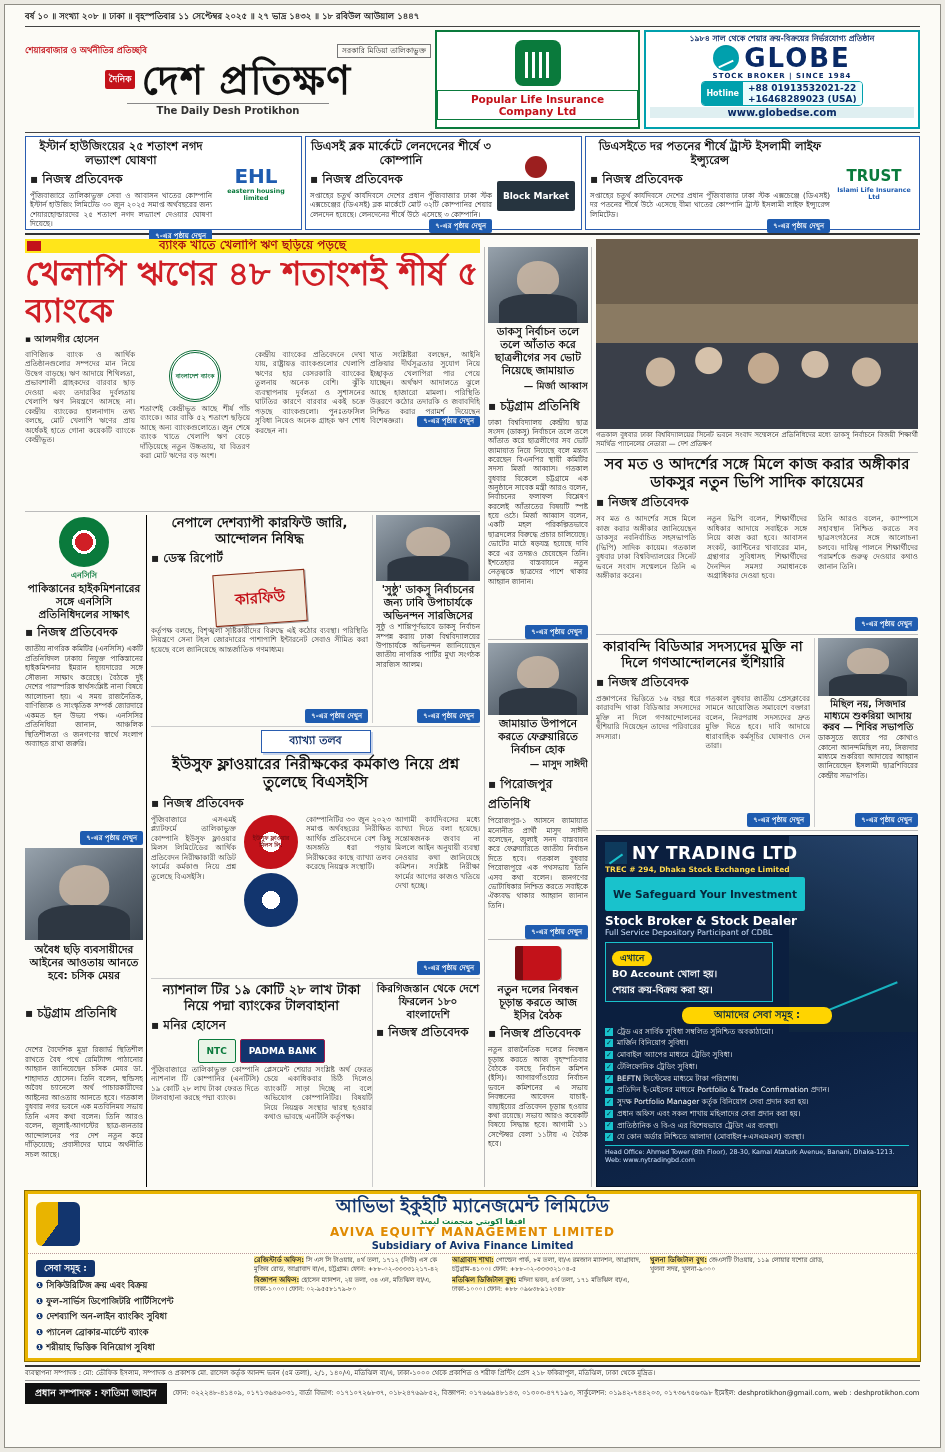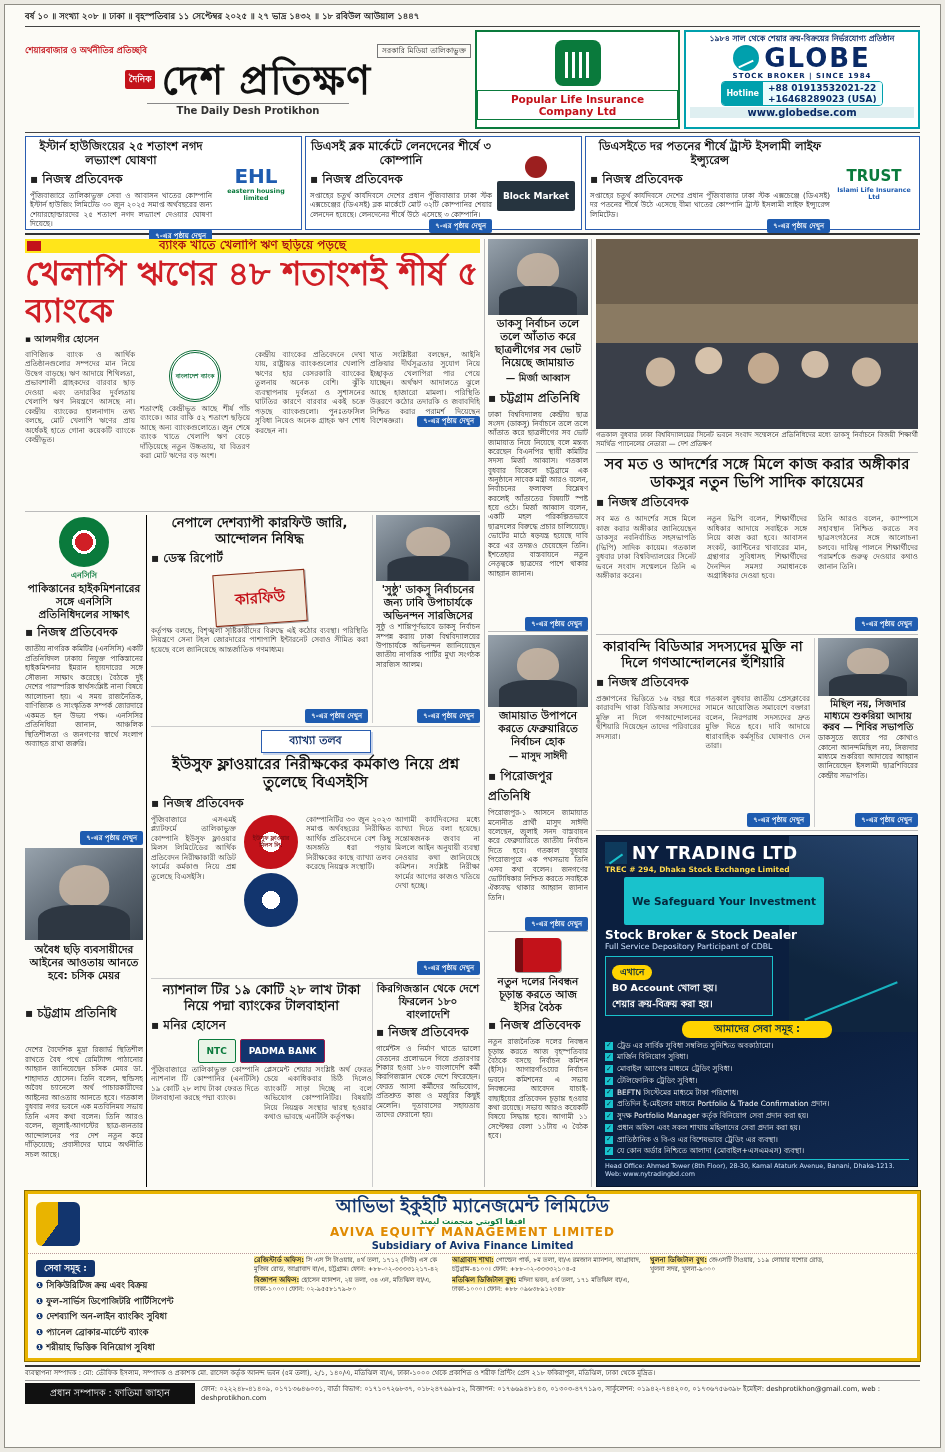--- a/index.html
+++ b/index.html
@@ -16,21 +16,21 @@
   .brand-top .ls{border:1px solid #777;padding:0 4px;font-size:7.5px;}
   .brand-main{display:flex;align-items:center;gap:6px;margin-top:2px;}
   .daily-badge{background:#c3121a;color:#fff;font-size:9px;font-weight:bold;padding:2px 4px;border-radius:2px;}
   .brand-title{font-size:40px;font-weight:900;letter-spacing:1px;color:#111;line-height:1;}
   .brand-sub{font-size:10px;font-weight:bold;color:#333;border-top:1px solid #888;margin-top:3px;padding:1px 30px 0;}
   .pop-ad{width:205px;border:2px solid #0a7a3c;display:flex;flex-direction:column;align-items:center;justify-content:center;gap:4px;background:#fff;}
   .pop-logo{width:46px;height:46px;border-radius:8px;background:#0a7a3c;position:relative;}
   .pop-logo::before{content:"";position:absolute;left:10px;right:10px;top:12px;bottom:8px;
       background:linear-gradient(90deg,#fff 0 3px,transparent 3px 7px,#fff 7px 10px,transparent 10px 14px,#fff 14px 17px,transparent 17px 21px,#fff 21px 24px,transparent 24px);}
   .pop-name{border:1.5px solid #0a7a3c;color:#c3121a;font-weight:bold;font-size:10.5px;padding:2px 6px;text-align:center;}
-  .globe-ad{width:236px;border:2px solid #00a0ad;background:#fff;display:flex;flex-direction:column;align-items:center;padding:2px 4px;gap:1px;}
+  .globe-ad{width:276px;border:2px solid #00a0ad;background:#fff;display:flex;flex-direction:column;align-items:center;padding:2px 4px;gap:1px;}
   .g-top{font-size:7.8px;font-weight:bold;color:#0a2a66;text-align:center;line-height:1.25;}
   .g-brandrow{display:flex;align-items:center;gap:5px;}
   .g-icon{width:26px;height:26px;border-radius:50%;background:radial-gradient(circle at 50% 60%,#00a0ad 60%,#007d88);position:relative;}
   .g-icon::before{content:"";position:absolute;left:5px;bottom:6px;width:16px;height:2px;background:#fff;transform:rotate(-25deg);}
   .g-brand{font-size:26px;font-weight:900;color:#0a2a66;letter-spacing:2px;line-height:1;}
   .g-sub{font-size:7px;font-weight:bold;color:#0a2a66;letter-spacing:1px;}
   .g-hot{display:flex;align-items:stretch;border-radius:4px;overflow:hidden;border:1px solid #00a0ad;}
   .g-hot .hl{background:#00a0ad;color:#fff;font-size:8px;font-weight:bold;display:flex;align-items:center;padding:0 4px;}
   .g-hot .ph{font-size:9px;font-weight:bold;color:#0a2a66;padding:1px 5px;line-height:1.2;background:#eafcfd;}
   .g-web{width:100%;text-align:center;background:#dfeff1;color:#0a2a66;font-weight:bold;font-size:10px;}
@@ -47,21 +47,21 @@
   .s-logo{width:82px;display:flex;flex-direction:column;align-items:center;justify-content:center;gap:1px;text-align:center;}
   .logo-ehl{color:#1f5cb0;font-size:20px;font-weight:900;line-height:1;}
   .logo-ehl-sub{color:#0a7a3c;font-size:6.3px;font-weight:bold;}
   .blockm{background:#26343f;color:#fff;font-size:9px;font-weight:bold;padding:10px 6px;border-radius:2px;}
   .dse-dot{width:22px;height:22px;border-radius:50%;background:#9c1f1f;margin-bottom:2px;}
   .logo-trust{color:#0a7a3c;font-size:15px;font-weight:900;}
   .logo-trust-sub{color:#1f5cb0;font-size:6.3px;font-weight:bold;}
   
   .main{display:flex;gap:4px;padding-top:4px;height:952px;}
   .colL{width:455px;display:flex;flex-direction:column;}
-  .colC{width:108px;display:flex;flex-direction:column;border-left:1px solid #bbb;border-right:1px solid #bbb;padding:0 3px;}
+  .colC{width:108px;display:flex;flex-direction:column;border-left:1px solid #bbb;border-right:1px solid #bbb;padding:0 3px;margin-top:8px;}
   .colR{width:322px;display:flex;flex-direction:column;}
   .art{overflow:hidden;display:flex;flex-direction:column;}
   .kicker{height:14px;background:#ffe51a;color:#a80f16;font-weight:bold;font-size:12px;
           display:flex;align-items:center;justify-content:center;position:relative;}
   .kicker::before{content:"";position:absolute;left:2px;top:2px;bottom:2px;width:14px;background:#c3121a;}
   .lead-hl{font-size:33px;font-weight:900;color:#d01f26;line-height:1.12;margin:3px 0 2px;}
   .lead-by{font-size:9px;font-weight:bold;margin-bottom:3px;}
   .lead-by::before{content:"▪ ";}
   .lead-body{display:flex;gap:5px;height:150px;overflow:hidden;}
   .lead-col{flex:1;font-size:7.3px;line-height:1.3;text-align:justify;}
@@ -103,40 +103,40 @@
   .logostack{width:62px;display:flex;flex-direction:column;gap:4px;align-items:center;}
   .seal{width:54px;height:54px;border-radius:50%;display:flex;align-items:center;justify-content:center;
         text-align:center;font-size:5.8px;font-weight:bold;color:#fff;line-height:1.2;padding:4px;}
   .seal.red{background:radial-gradient(circle,#fff 0 10px,#c3121a 10px);color:#7a0d12;border:2px solid #c3121a;}
   .seal.navy{background:radial-gradient(circle,#fff 0 9px,#12356e 9px);color:#fff;border:2px solid #12356e;}
   .padma-row{display:flex;gap:0;flex:1;padding-top:3px;}
   .logobar{display:flex;gap:4px;justify-content:center;margin:2px 0;}
   .chip{font-size:9px;font-weight:900;padding:6px 8px;border-radius:2px;}
   .chip.ntc{background:#e9f4e7;color:#0a7a3c;border:1.5px solid #0a7a3c;}
   .chip.padma{background:#12356e;color:#fff;border:1.5px solid #a31d4d;}
-  .speaker{font-size:9.5px;font-weight:bold;text-align:center;color:#111;margin:1px 0;}
+  .speaker{font-size:9.5px;font-weight:bold;text-align:right;color:#111;margin:1px 0;}
   .mini{font-size:7.2px;line-height:1.3;text-align:justify;}
   .book{width:46px;height:34px;background:linear-gradient(90deg,#7a0d12 0 8px,#c3121a 8px);border-radius:2px 4px 4px 2px;margin:3px auto;box-shadow:1px 1px 0 #999;}
   .vp{border-bottom:1px solid #bbb;padding:2px 0 3px;height:182px;}
   .vp-body{display:flex;gap:11px;flex:1;}
   .vp-body>div{flex:1;font-size:7.3px;line-height:1.3;text-align:justify;}
   .bdr-row{display:flex;gap:4px;height:196px;border-bottom:1px solid #bbb;padding:3px 0;}
   
   .nyt{flex:1;margin-top:4px;background:linear-gradient(160deg,#0b1f3f 60%,#122b52);color:#fff;
        position:relative;padding:6px 8px;overflow:hidden;border:1px solid #06152c;}
   .nyt-photo{position:absolute;right:0;top:0;width:128px;height:196px;
        background:linear-gradient(200deg,#2b4a73,#10263f 70%),linear-gradient(#2b4a73,#10263f);opacity:.9;}
   .nyt-photo::before{content:"";position:absolute;left:12px;bottom:30px;width:100px;height:2px;background:#19c2cc;transform:rotate(-22deg);}
   .nyt-brandrow{display:flex;align-items:center;gap:5px;position:relative;}
   .nyt-icon{width:22px;height:22px;background:#0e3a5c;position:relative;}
   .nyt-icon::before{content:"";position:absolute;left:3px;bottom:4px;width:16px;height:2px;background:#19c2cc;transform:rotate(-35deg);}
   .nyt-brand{font-size:17px;font-weight:900;letter-spacing:.5px;}
   .nyt-trec{font-size:7.5px;color:#ffd94d;font-weight:bold;margin:1px 0 3px;position:relative;}
   .nyt-banner{background:#19c2cc;color:#06283d;font-weight:900;font-size:10.5px;display:inline-block;
-       padding:18px 8px;border-radius:2px;position:relative;margin-left:19px;}
+       padding:11px 8px;border-radius:2px;position:relative;}
   .nyt-role1{font-size:12px;font-weight:900;margin-top:3px;position:relative;}
   .nyt-role2{font-size:7.8px;color:#cfe3ff;position:relative;}
   .bo-box{border:1.5px solid #19c2cc;width:168px;padding:3px 6px;margin:5px 0;position:relative;background:rgba(255,255,255,.04);}
   .here-pill{background:#ffd400;color:#06283d;font-weight:900;font-size:9px;display:inline-block;padding:0 8px;border-radius:8px;}
   .bo-line{font-size:9.5px;font-weight:bold;margin-top:1px;}
   .serv-pill{background:#ffd400;color:#06283d;font-weight:900;font-size:10px;display:block;width:150px;
        text-align:center;margin:2px auto 3px;border-radius:8px;position:relative;}
   .nyt-item{display:flex;gap:4px;font-size:7.4px;line-height:1.25;margin-bottom:2.5px;position:relative;}
   .chk{width:8px;height:8px;background:#19c2cc;color:#06283d;font-size:7px;font-weight:900;
        display:flex;align-items:center;justify-content:center;flex:0 0 8px;margin-top:1px;}
@@ -157,21 +157,21 @@
   .av-item{font-size:8.6px;font-weight:bold;color:#222;margin-bottom:1.5px;}
   .av-item::before{content:"❶ ";color:#12356e;}
   .av-offices{flex:1;display:flex;flex-wrap:wrap;gap:3px 8px;align-content:flex-start;}
   .office{width:190px;font-size:6.4px;line-height:1.3;color:#222;}
   .office b{background:#ffe98a;font-size:6.8px;}
   .av-strip{background:#ffd400;color:#12356e;text-align:center;font-weight:900;font-size:11px;padding:1px 0;}
   
   .footer{margin-top:4px;border-top:2px solid #333;padding-top:2px;}
   .f1{font-size:6.8px;line-height:1.35;border-bottom:1px solid #999;padding-bottom:2px;}
   .f2{display:flex;gap:6px;align-items:center;margin-top:2px;}
-  .chief{background:#111;color:#fff;font-weight:normal;font-size:9.5px;padding:3px 25px;white-space:nowrap;}
+  .chief{background:#111;color:#fff;font-weight:bold;font-size:9.5px;padding:3px 10px;white-space:nowrap;}
   .f2 .ln{font-size:6.8px;line-height:1.35;}
 </style>
 </head>
 <body>
 
 <div class="sheet">
 
   <div class="dateline">বর্ষ ১০ ॥ সংখ্যা ২০৮ ॥ ঢাকা ॥ বৃহস্পতিবার ১১ সেপ্টেম্বর ২০২৫ ॥ ২৭ ভাদ্র ১৪৩২ ॥ ১৮ রবিউল আউয়াল ১৪৪৭</div>
 
   <div class="mast-row">
@@ -337,21 +337,20 @@
                 <span class="chip padma">PADMA BANK</span>
               </div>
               <div class="twocol" style="flex:1;">
                 <div>পুঁজিবাজারে তালিকাভুক্ত কোম্পানি ন্যাশনাল টি কোম্পানির (এনটিসি) ১৯ কোটি ২৮ লাখ টাকা ফেরত দিতে টালবাহানা করছে পদ্মা ব্যাংক।</div>
                 <div>প্লেসমেন্ট শেয়ার সংশ্লিষ্ট অর্থ ফেরত চেয়ে একাধিকবার চিঠি দিলেও ব্যাংকটি সাড়া দিচ্ছে না বলে অভিযোগ কোম্পানিটির। বিষয়টি নিয়ে নিয়ন্ত্রক সংস্থার দ্বারস্থ হওয়ার কথাও ভাবছে এনটিসি কর্তৃপক্ষ।</div>
               </div>
             </div>
             <div class="sidecol">
               <div class="h3">কিরগিজস্তান থেকে দেশে ফিরলেন ১৮০ বাংলাদেশি</div>
               <div class="byline">নিজস্ব প্রতিবেদক</div>
-              <div class="mini">গার্মেন্টস ও নির্মাণ খাতে ভালো বেতনের প্রলোভনে গিয়ে প্রতারণার শিকার হওয়া ১৮০ বাংলাদেশি কর্মী কিরগিজস্তান থেকে দেশে ফিরেছেন। ফেরত আসা কর্মীদের অভিযোগ, প্রতিশ্রুত কাজ ও মজুরির কিছুই মেলেনি। দূতাবাসের সহায়তায় তাদের ফেরানো হয়।</div>
             </div>
           </div>
         </div>
       </div>
     </div>
 
     <div class="colC">
       <div class="art" style="height:392px;">
         <div class="photo portrait" style="height:76px;margin-bottom:2px;"></div>
         <div class="h3">ডাকসু নির্বাচন তলে তলে আঁতাত করে ছাত্রলীগের সব ভোট নিয়েছে জামায়াত</div>

